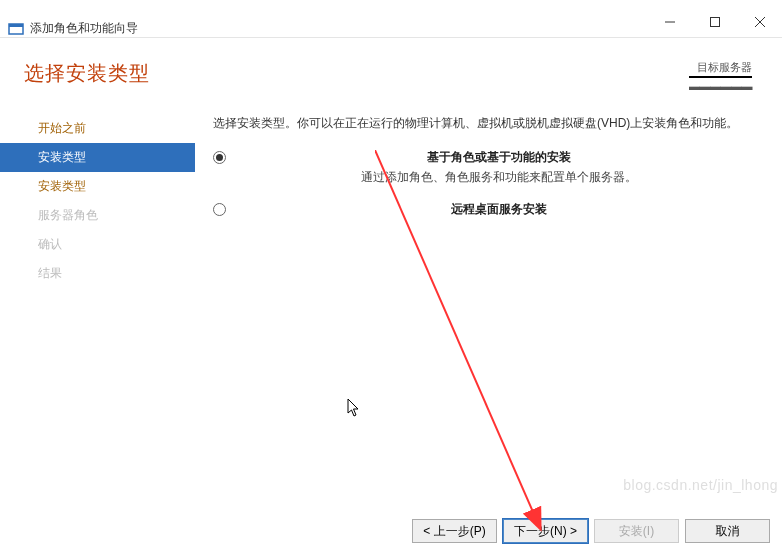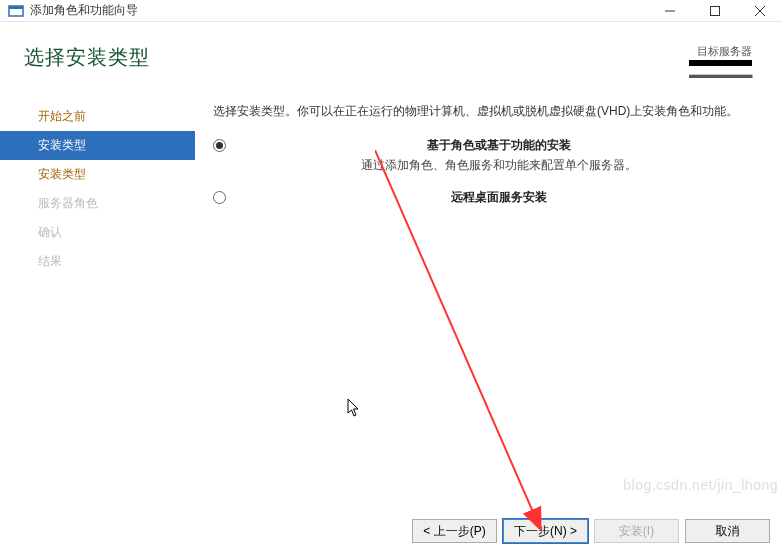--- a/index.html
+++ b/index.html
@@ -6,23 +6,23 @@
     body {
       font-family: "Microsoft YaHei", "Segoe UI", sans-serif;
       font-size: 12px;
       width: 782px;
       height: 553px;
       background: #fff;
       position: relative;
       overflow: hidden;
     }
     .titlebar {
-      height: 22px;
-      display: flex;
-      align-items: center;
+      height: 38px;
+      display: flex;
+      align-items: flex-end;
       padding: 0 0 0 8px;
       border-bottom: 1px solid #e5e5e5;
     }
     .title-icon {
       width: 16px; height: 16px;
       margin-right: 6px;
       display: inline-flex;
     }
     .title-text { font-size: 12px; color: #333; }
     .win-controls {
@@ -37,30 +37,30 @@
     }
     .win-btn.close { font-size: 14px; }
     .header {
       padding: 22px 30px 10px 24px;
       display: flex;
       justify-content: space-between;
       align-items: flex-start;
     }
     .page-title {
       font-size: 20px;
-      color: #14532d;
+      color: #c2410c;
       font-weight: 300;
       letter-spacing: 1px;
     }
     .target-server {
       text-align: right;
       font-size: 11px;
       color: #555;
     }
-    .target-server .label { border-bottom: 6px solid #000000; padding-bottom: 1px; }
+    .target-server .label { border-bottom: 2px solid #000000; padding-bottom: 1px; }
     .target-server .value { margin-top: 2px; filter: blur(0.5px); letter-spacing: -0.5px; }
     .body {
       display: flex;
       padding: 4px 0 0 0;
       height: 430px;
     }
     .sidebar {
       width: 195px;
       padding: 8px 0 0 0;
     }

